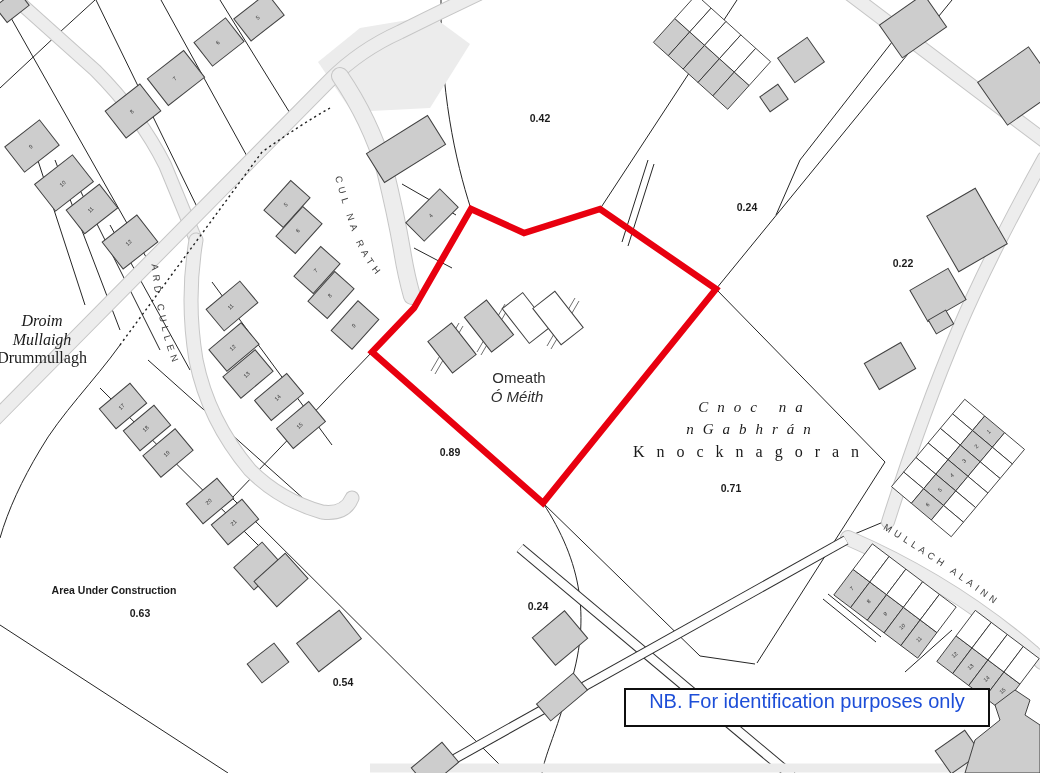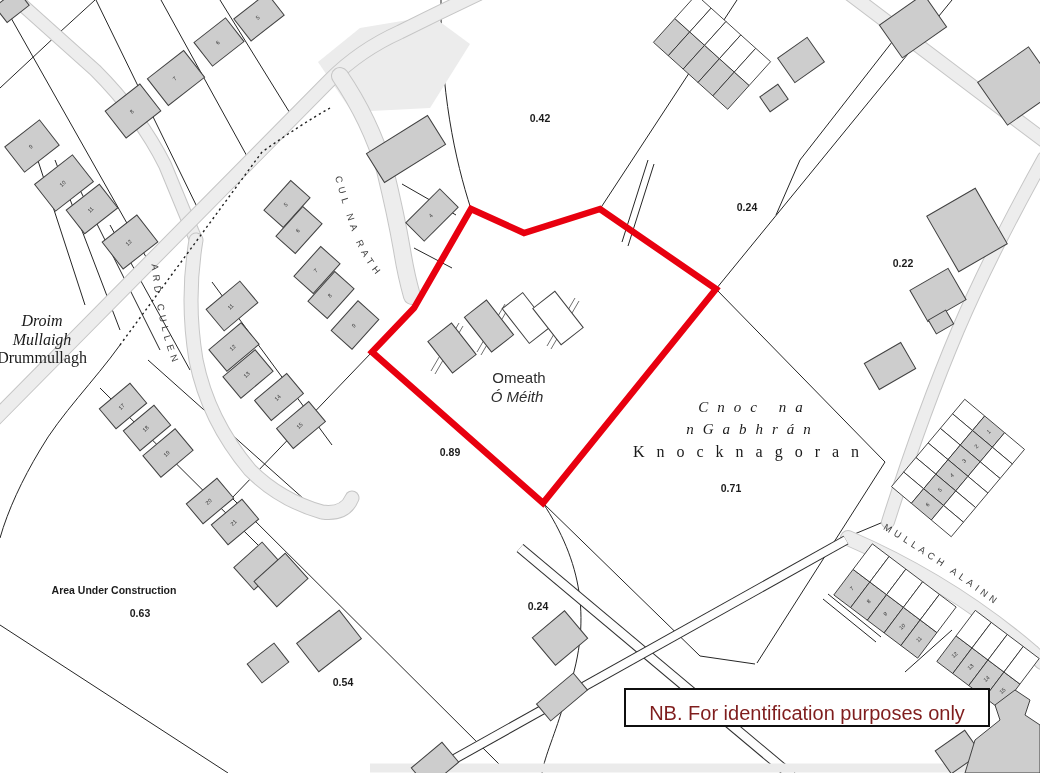--- a/index.html
+++ b/index.html
@@ -7,22 +7,22 @@
          font-family:"Liberation Sans",sans-serif;}
   svg{position:absolute;left:0;top:0;}
   .parcel-line{fill:none;stroke:#262626;stroke-width:1;}
   .drive-line{fill:none;stroke:#4a4a4a;stroke-width:0.8;}
   .tick-line{fill:none;stroke:#1f1f1f;stroke-width:1.4;stroke-dasharray:2.2,3.2;}
   .road-case-light{fill:none;stroke:#c6c6c6;stroke-linecap:round;}
   .road-fill-light{fill:none;stroke:#ededed;stroke-linecap:round;}
   .road-case-white{fill:none;stroke:#2e2e2e;stroke-linecap:butt;}
   .road-fill-white{fill:none;stroke:#fdfdfd;stroke-linecap:butt;}
   .note-box{position:absolute;left:624px;top:688px;width:362px;height:35px;background:#ffffff;
-            border:2px solid #0f0f0f;display:flex;align-items:flex-end;justify-content:center;
-            font-size:20px;color:#7f1d1d;white-space:nowrap;}
+            border:2px solid #0f0f0f;display:flex;align-items:flex-start;justify-content:center;
+            font-size:20px;color:#1d4ed8;white-space:nowrap;}
 </style>
 </head>
 <body>
 
 <div class="stage">
   <svg id="map-svg" width="1040" height="773" viewBox="0 0 1040 773">
     <defs>
       <path id="rd-cul" d="M334,173 Q345,215 356,242 Q369,272 394,293" fill="none"></path>
       <path id="rd-ard" d="M151,260 Q157,320 170,356 Q181,387 198,410" fill="none"></path>
       <path id="rd-mul" d="M878,526 Q940,563 1018,622" fill="none"></path>

